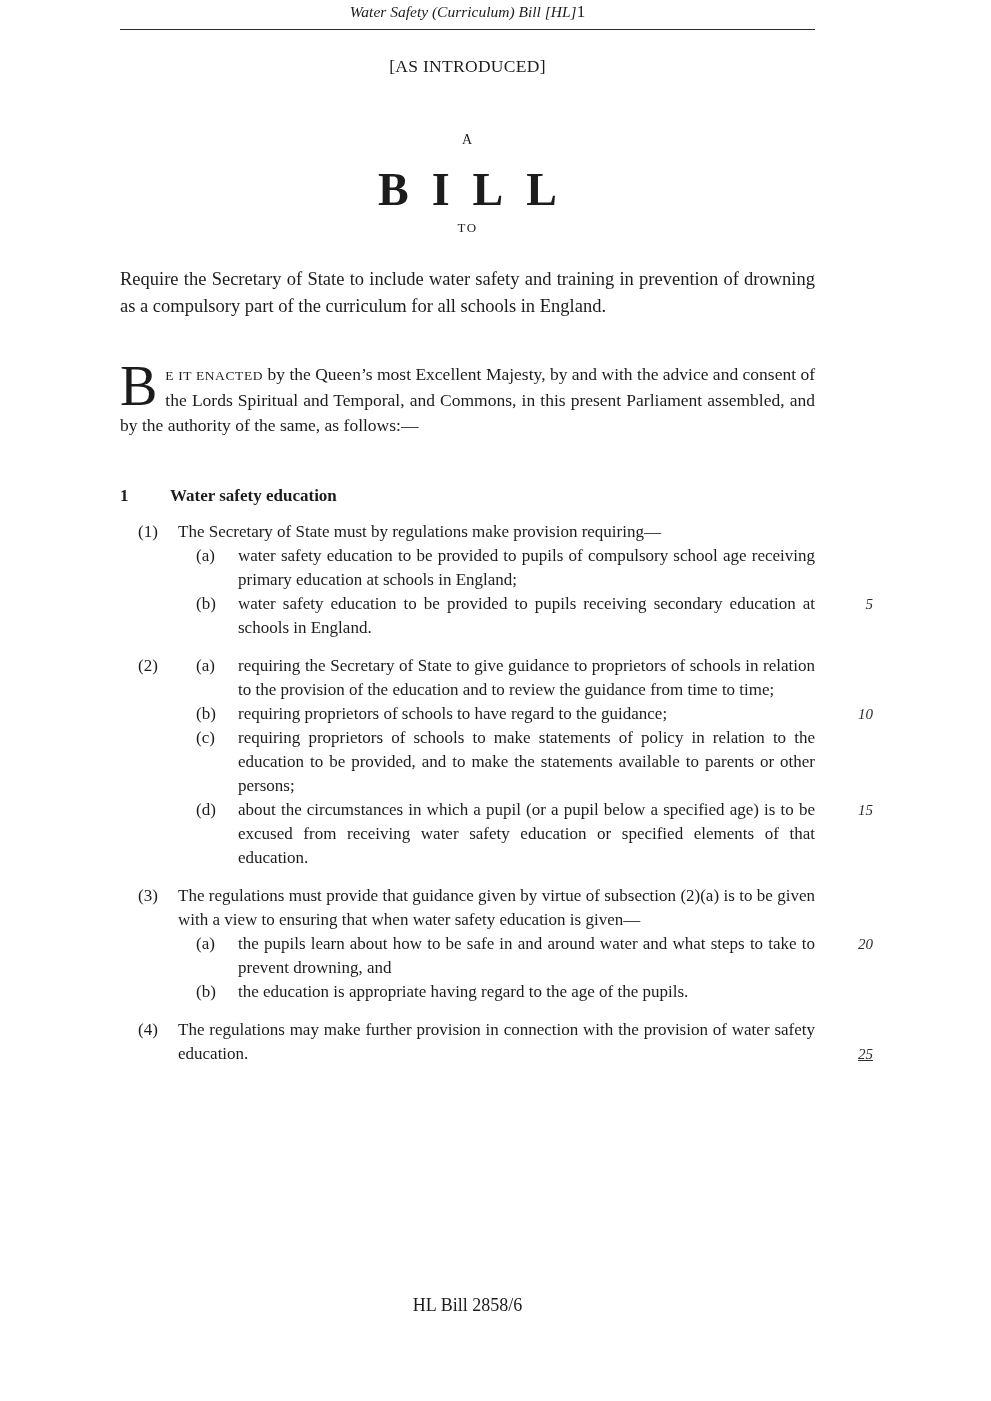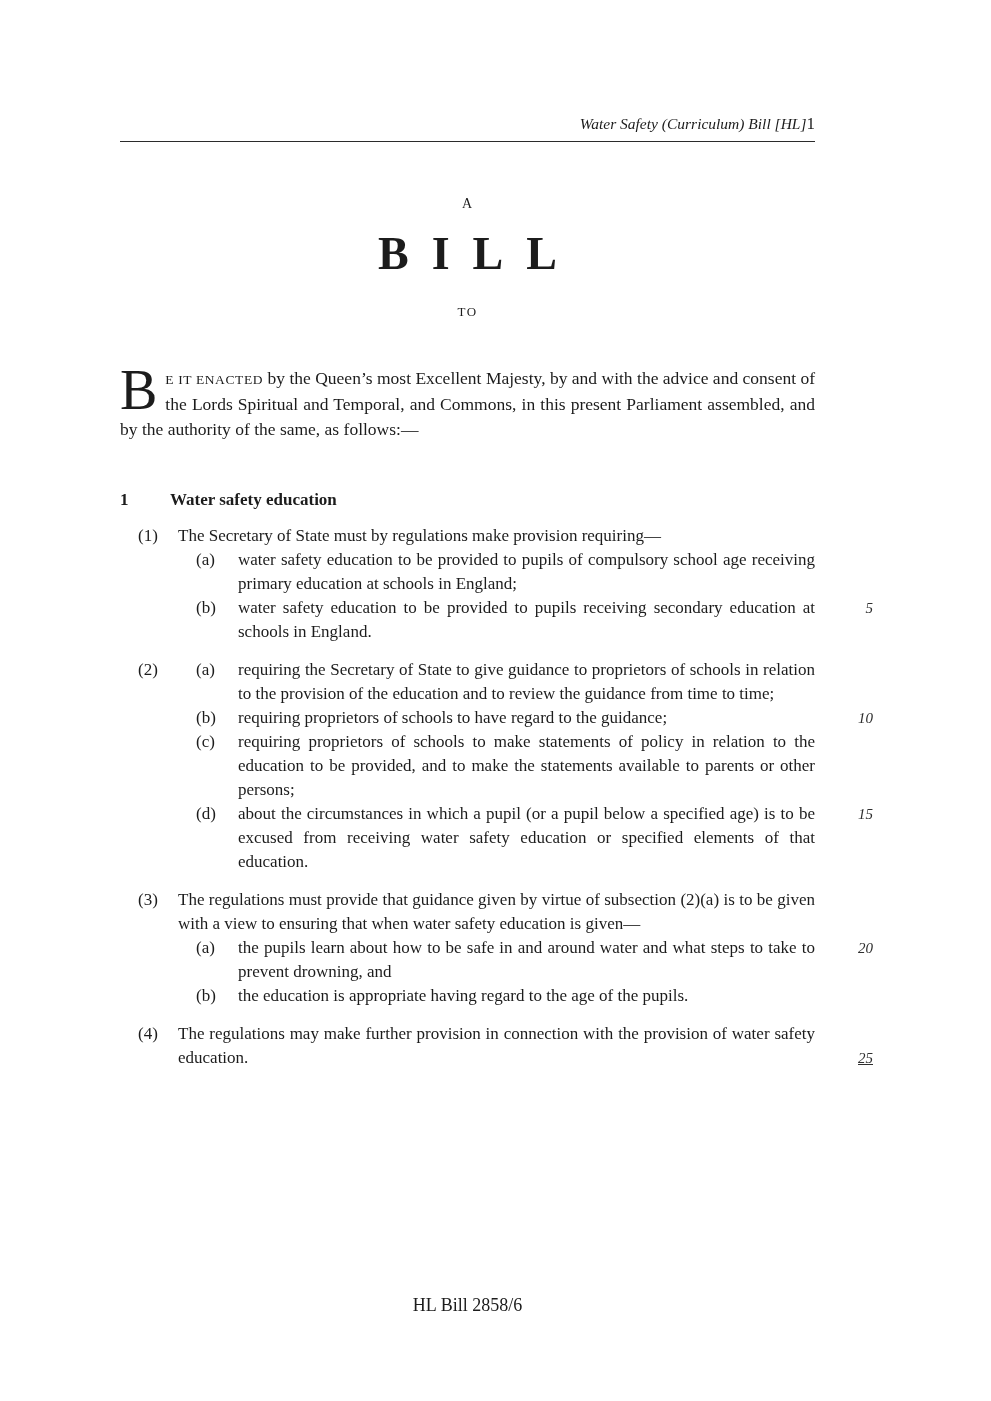--- a/index.html
+++ b/index.html
@@ -11,43 +11,42 @@
     font-family: "Liberation Serif", serif;
     color: #1c1c1c;
     font-size: 17px;
     line-height: 24px;
     overflow: hidden;
   }
   .content { margin: 0 176px 0 120px; }
 
   
   .header {
-    padding-top: 112px;
     display: flex;
-    justify-content: flex-end;
+    justify-content: center;
     align-items: baseline;
     border-bottom: 1.5px solid #2b2b2b;
     padding-bottom: 5px;
   }
   .header-title { font-style: italic; font-size: 15.5px; }
   .page-number { font-size: 17px; }
 
   
   .as-introduced { margin-top: 24px; text-align: center; font-size: 17.5px; letter-spacing: 0.3px; }
   .article-a { margin-top: 50px; text-align: center; font-size: 14px; letter-spacing: 1px; }
   .bill-heading {
     margin-top: 12px;
     text-align: center;
     font-size: 46px;
     font-weight: bold;
     letter-spacing: 0.5em;
     padding-left: 0.5em;
     line-height: 52px;
   }
-  .to-label { margin-top: 20px; text-align: center; font-size: 13px; letter-spacing: 1.5px; }
+  .to-label { margin-top: 0; text-align: center; font-size: 13px; letter-spacing: 1.5px; }
   .long-title {
     margin-top: 26px;
     font-size: 18.5px;
     line-height: 27px;
     text-align: justify;
   }
 
   
   .enacting {
     margin-top: 42px;
@@ -108,24 +107,26 @@
 <body>
 
 <div class="page">
   <div class="content">
 
     <div class="header">
       <span class="header-title">Water Safety (Curriculum) Bill [HL]</span>
       <span class="page-number">1</span>
     </div>
 
+    <div class="as-introduced">[AS INTRODUCED]</div>
     <div class="article-a">A</div>
     <div class="bill-heading">BILL</div>
     <div class="to-label">TO</div>
 
+    <p class="long-title">Require the Secretary of State to include water safety and training in prevention of drowning as a compulsory part of the curriculum for all schools in England.</p>
 
     <p class="enacting"><span class="dropcap">B</span><span class="sc">E IT ENACTED</span><span> by the Queen’s most Excellent Majesty, by and with the advice and consent of the Lords Spiritual and Temporal, and Commons, in this present Parliament assembled, and by the authority of the same, as follows:—</span></p>
 
     <div class="clause-head">
       <span class="clause-num">1</span>
       <span>Water safety education</span>
     </div>
 
     <div class="subsections">
 

